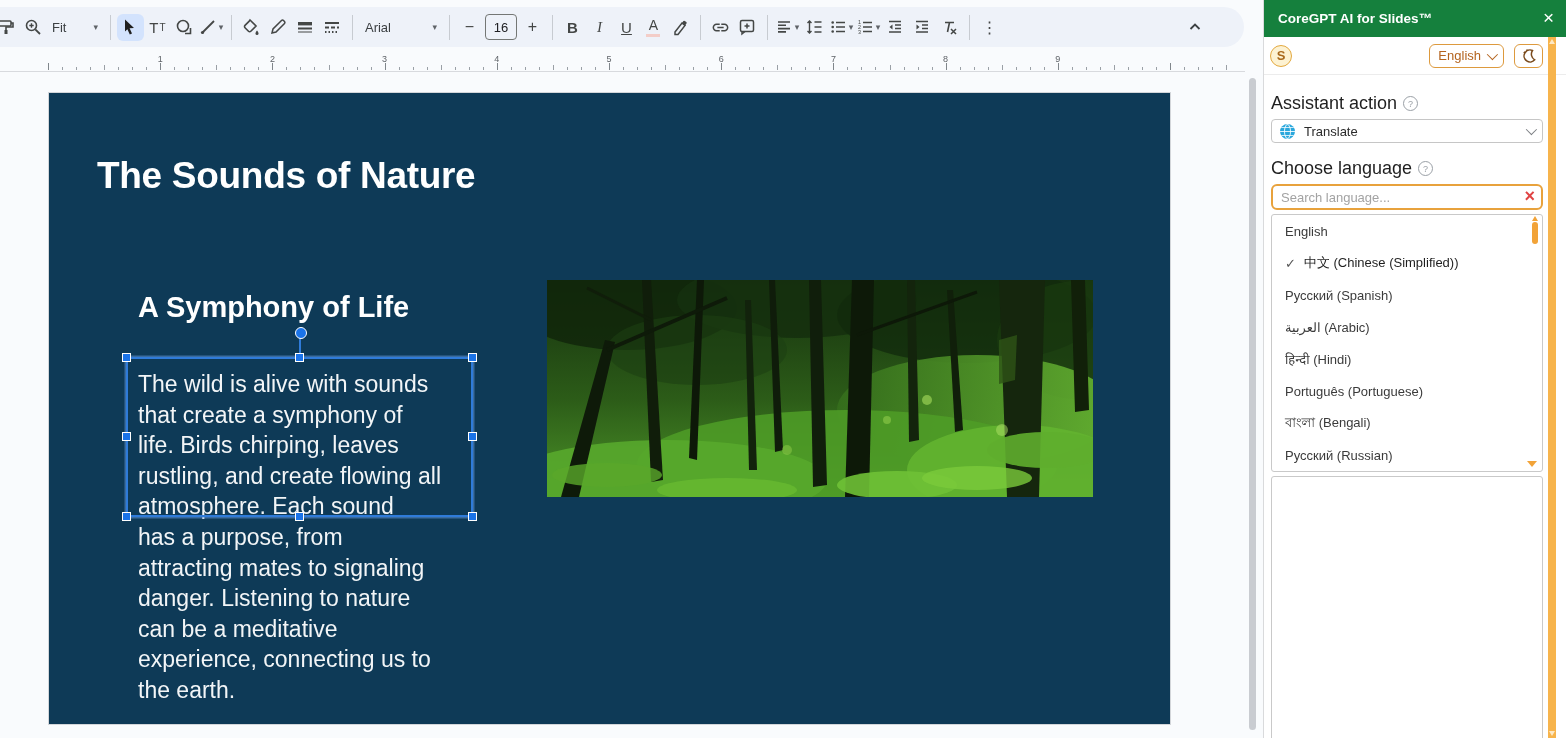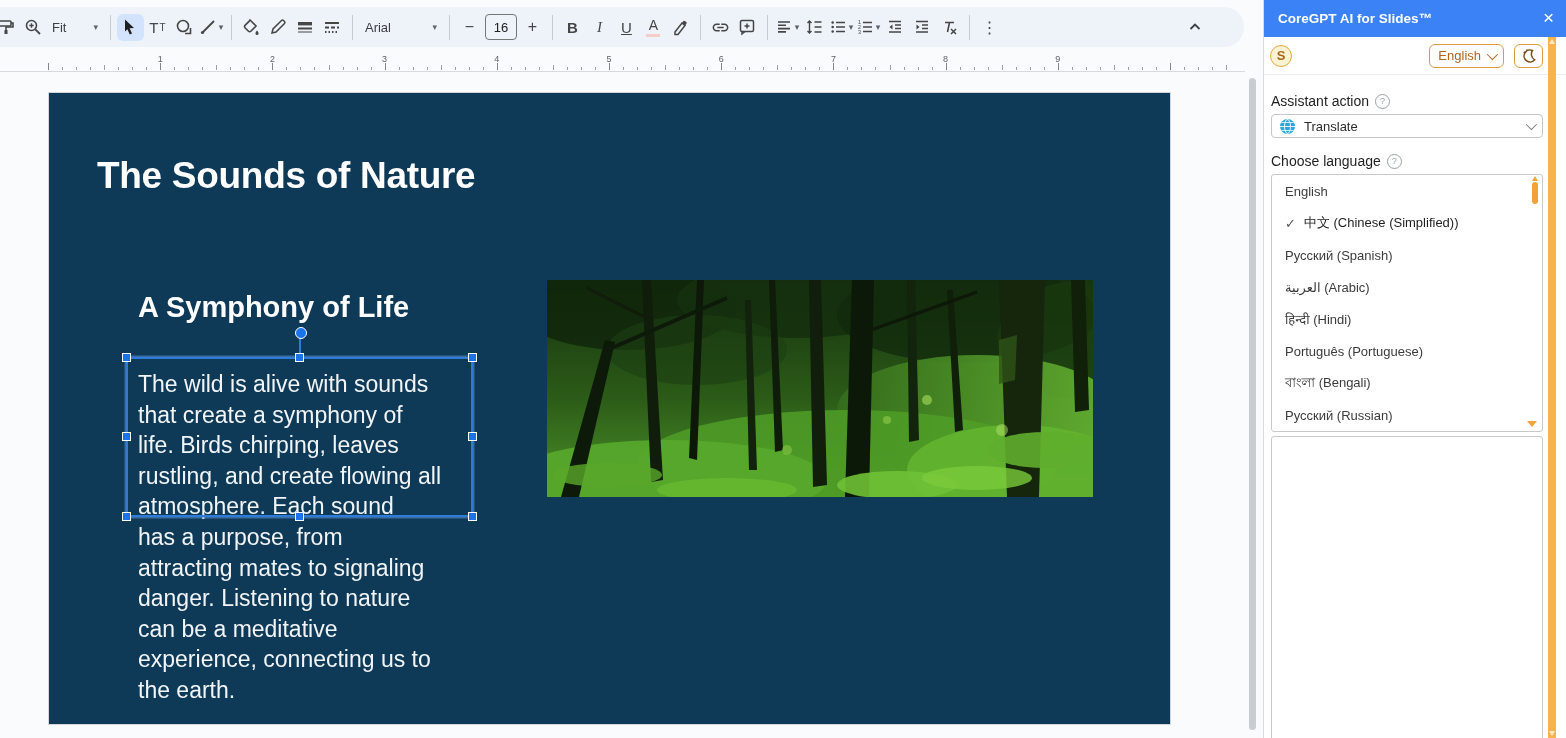--- a/index.html
+++ b/index.html
@@ -54,39 +54,39 @@
   .rot-handle{position:absolute;left:50%;top:-32px;width:10px;height:10px;margin-left:-5px;border-radius:50%;background:#1a73e8;border:1.5px solid #fff;box-sizing:content-box;}
 
   .slide-image{position:absolute;left:498px;top:187px;width:546px;height:217px;overflow:hidden;}
   .slide-image svg{width:100%;height:100%;display:block;}
 
   
   .main-scroll{position:absolute;left:1249px;top:78px;width:7px;height:652px;background:#c9ccd1;border-radius:4px;}
 
   
   #sidebar{position:absolute;left:1263px;top:0;width:303px;height:738px;background:#fff;border-left:1px solid #d9dadc;box-sizing:border-box;overflow:hidden;}
-  .sb-header{height:37px;background:#3b82f6;display:flex;align-items:center;padding:0 12px 0 14px;box-sizing:border-box;}
+  .sb-header{height:37px;background:#15803d;display:flex;align-items:center;padding:0 12px 0 14px;box-sizing:border-box;}
   .sb-title{color:#fff;font-size:13.5px;font-weight:bold;flex:1;}
   .sb-close{color:#fff;font-size:15px;cursor:pointer;background:none;border:none;padding:0;}
   .sb-close::before{content:"×";font-size:19px;line-height:14px;}
 
   .account-row{height:38px;display:flex;align-items:center;padding:0 23px 0 6px;border-bottom:1px solid #ececec;box-sizing:border-box;}
   .avatar{width:22px;height:22px;border-radius:50%;background:#fdf2d2;border:1.5px solid #e3a93f;color:#a9691c;font-size:13px;font-weight:bold;display:flex;align-items:center;justify-content:center;box-sizing:border-box;}
   .acct-spacer{flex:1;}
   .eng-btn{height:24px;border:1.5px solid #dd9a3e;border-radius:6px;background:#fff;color:#b4641f;font-size:13px;display:flex;align-items:center;padding:0 8px;margin-right:10px;cursor:pointer;box-sizing:border-box;font-family:"Liberation Sans",sans-serif;}
   .eng-btn .chev{width:7px;height:7px;border-right:1.5px solid #b4641f;border-bottom:1.5px solid #b4641f;transform:rotate(45deg) translateY(-2px);margin-left:6px;}
   .moon-btn{width:29px;height:24px;border:1.5px solid #dd9a3e;border-radius:6px;background:#fff;display:flex;align-items:center;justify-content:center;cursor:pointer;box-sizing:border-box;padding:0;}
 
   .tabs-row{height:29px;display:flex;align-items:flex-end;padding-left:6px;border-bottom:1px solid #e3e3e3;box-sizing:border-box;position:relative;}
   .tab{font-size:13px;color:#85898d;padding:0 0 7px 0;margin-right:17px;cursor:pointer;position:relative;}
   .tab.active{color:#202124;font-weight:bold;}
   .tab.active::after{content:"";position:absolute;left:-8px;right:-8px;bottom:-1px;height:3px;background:#f2a338;}
 
   .sb-content{padding:10px 23px 0 7px;}
-  .field-label{display:flex;align-items:center;font-size:14px;color:#1f1f1f;margin:8px 0 5px 0;}
+  .field-label{display:flex;align-items:center;font-size:18px;color:#1f1f1f;margin:8px 0 5px 0;}
   .help{width:13px;height:13px;border:1px solid #9aa0a6;border-radius:50%;color:#9aa0a6;font-size:9px;display:inline-flex;align-items:center;justify-content:center;margin-left:6px;}
   .help::before{content:"?";}
   .sb-select{height:24px;border:1px solid #c6c6c6;border-radius:4px;display:flex;align-items:center;padding:0 8px;font-size:13px;color:#2b2b2b;cursor:pointer;background:#fff;box-sizing:border-box;}
   .sb-select .spacer{flex:1;}
   .sel-chev{width:7px;height:7px;border-right:1.5px solid #7c7f83;border-bottom:1.5px solid #7c7f83;transform:rotate(45deg) translateY(-2px);}
   .globe{width:15px;height:15px;border-radius:50%;background:#2aa7dc;margin-right:9px;position:relative;overflow:hidden;flex:0 0 auto;}
   .globe::before{content:"";position:absolute;left:50%;top:0;width:7px;height:15px;margin-left:-3.5px;border:1px solid rgba(255,255,255,.85);border-radius:50%;box-sizing:border-box;}
   .globe::after{content:"";position:absolute;left:0;top:50%;width:15px;height:1px;margin-top:-0.5px;background:rgba(255,255,255,.85);box-shadow:0 -4px 0 rgba(255,255,255,.75),0 4px 0 rgba(255,255,255,.75);}
 
   .search-wrap{position:relative;margin-top:3px;}
@@ -494,20 +494,24 @@
         <span class="globe"></span>
         <span>Translate</span>
         <span class="spacer"></span>
         <span class="sel-chev"></span>
       </div>
 
       <div class="field-label" style="margin-top:15px;">
         <span>Choose language</span>
         <span class="help"></span>
       </div>
+      <div class="search-wrap">
+        <input class="search-input" placeholder="Search language..." style="">
+        <button class="search-clear"></button>
+      </div>
 
       <div class="lang-list">
         <div class="list-thumb"></div>
         <div class="list-down"></div>
       <div class="lang-row">
             <span>English</span>
           </div>
           <div class="lang-row checked">
             <span class="check"></span>
             <span>中文 (Chinese (Simplified))</span>

